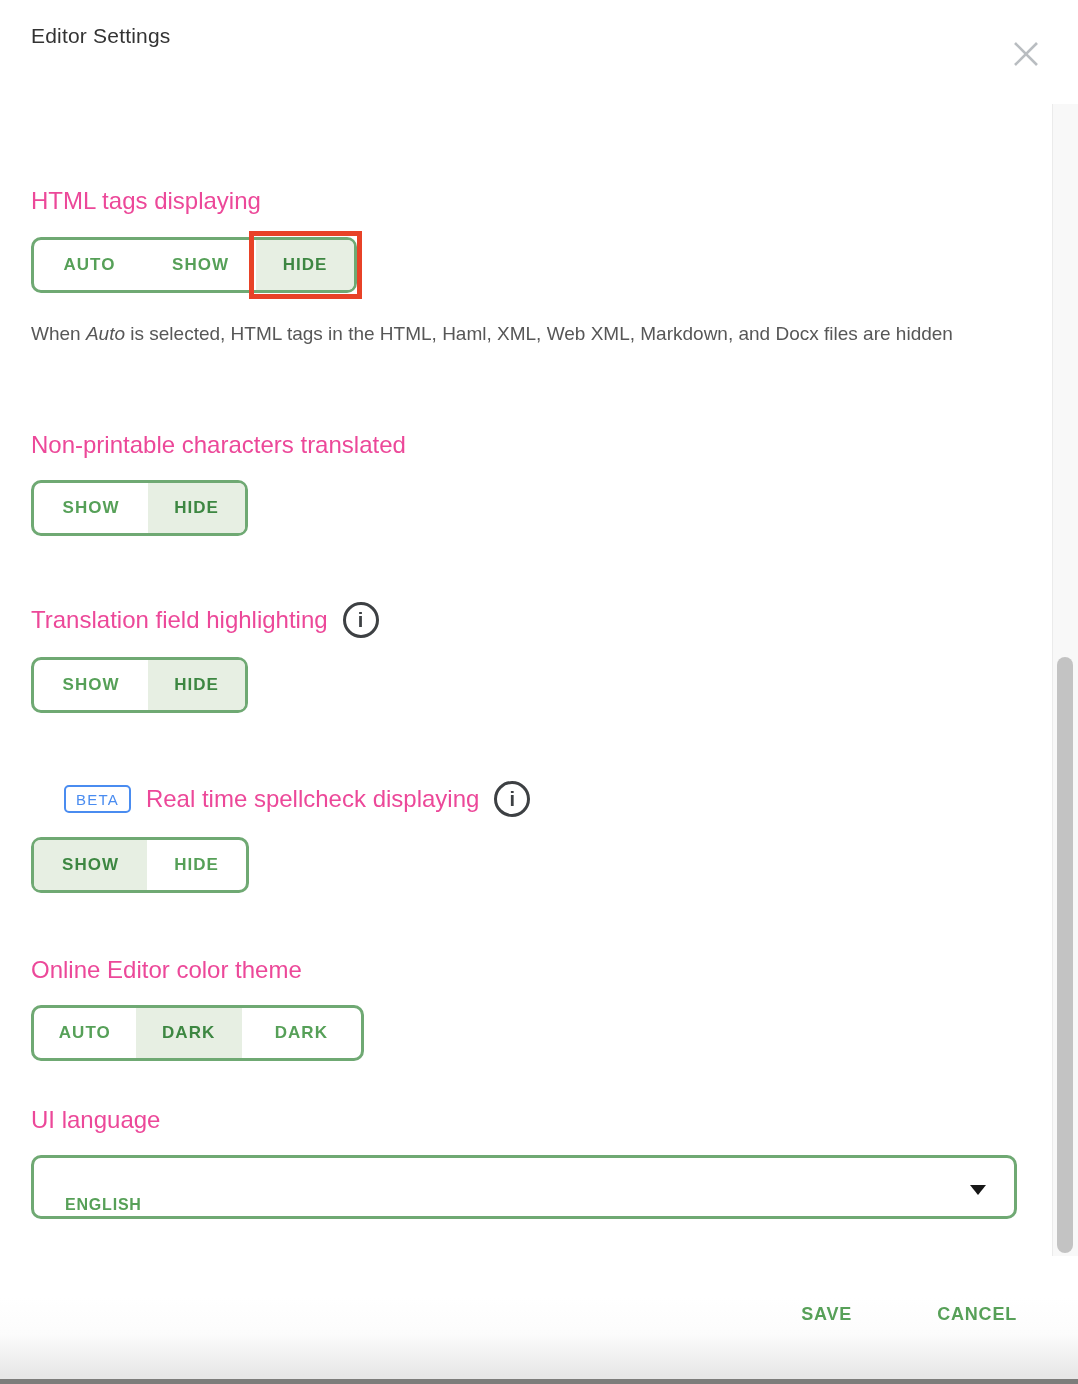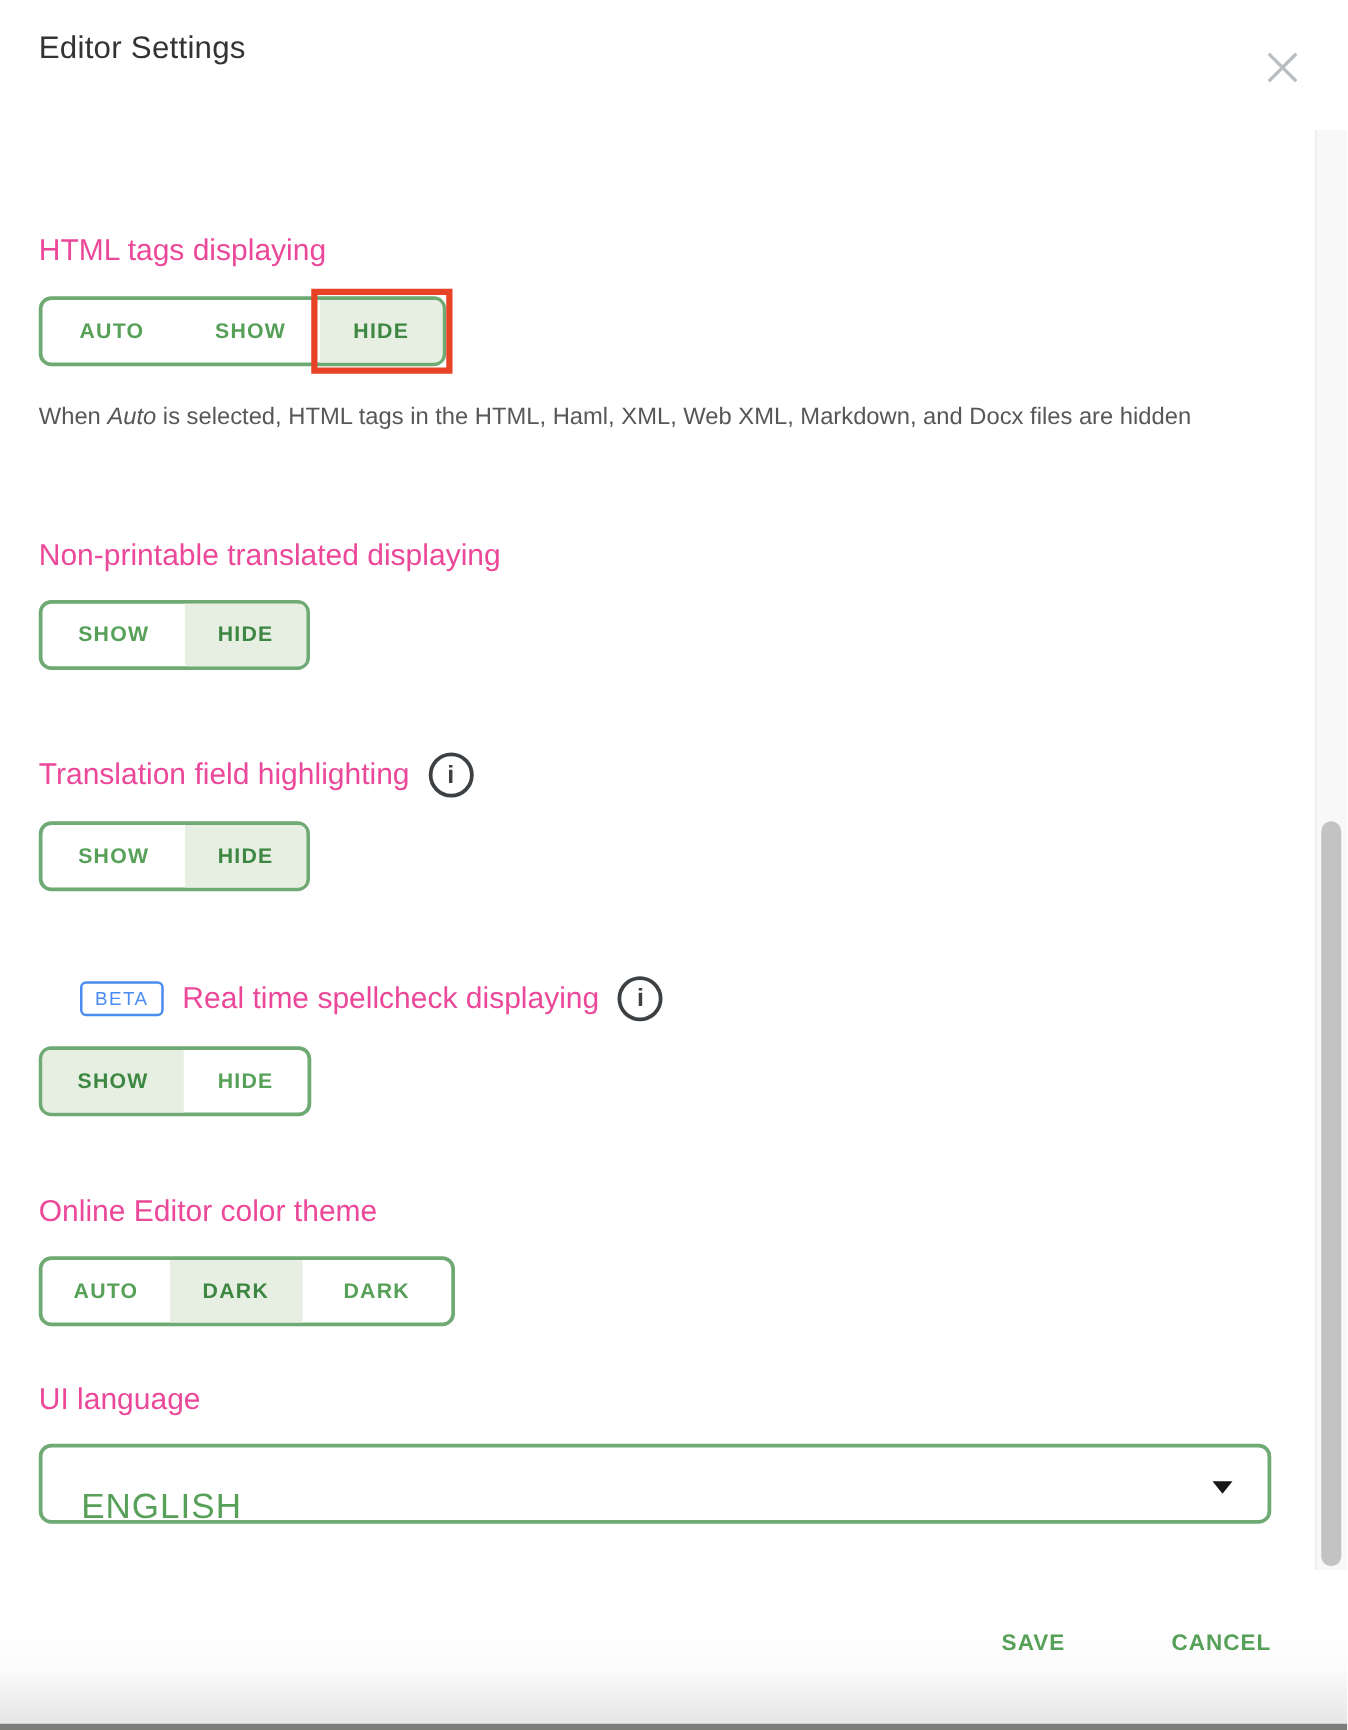--- a/index.html
+++ b/index.html
@@ -4,21 +4,21 @@
 <style>
   * { margin:0; padding:0; box-sizing:border-box; }
   html,body { background:#ffffff; }
   body { font-family:"Liberation Sans","DejaVu Sans",sans-serif; }
   .dialog {
     position:relative; width:1078px; height:1384px;
     background:#ffffff; overflow:hidden;
   }
   .abs { position:absolute; }
   .title {
-    left:31px; top:24px; font-size:25px; color:#333333; font-weight:400;
+    left:31px; top:24px; font-size:21px; color:#333333; font-weight:400;
     letter-spacing:0.2px;
     text-align:center;
   }
   .close-btn {
     left:1000px; top:28px; width:52px; height:52px; background:none; border:none;
     cursor:pointer; display:flex; align-items:center; justify-content:center;
   }
   .intro {
     left:31px; top:113px; font-size:19px; color:#585858; font-weight:400;
   }
@@ -57,21 +57,21 @@
     display:flex; align-items:center; justify-content:center;
     font-size:20px; font-weight:700; color:#3d4043; cursor:pointer;
     font-style:normal; line-height:1;
   }
   .select {
     left:31px; top:1155px; width:986px; height:64px;
     border:3px solid #6fa973; border-radius:10px; background:#ffffff;
     display:flex; align-items:center; cursor:pointer;
   }
   .select-value {
-    margin-left:31px; font-size:28px; font-weight:400; color:#57a058;
+    margin-left:31px; font-size:16px; font-weight:700; color:#57a058;
     letter-spacing:0.8px;
     margin-top:36px;
   }
   .caret {
     position:absolute; right:28px; top:27px; width:0; height:0;
     border-left:8px solid transparent; border-right:8px solid transparent;
     border-top:10px solid #171717;
   }
   .footer {
     left:0; top:1298px; width:1017px; display:flex; justify-content:flex-end;
@@ -114,21 +114,21 @@
   <div class="abs seg" style="left:31px; top:237px; width:326px;">
     <span class="seg-opt" style="width:111px;">AUTO</span>
     <span class="seg-opt" style="width:111px;">SHOW</span>
     <span class="seg-opt selected" style="width:98px;">HIDE</span>
   </div>
   <div class="abs annotation"></div>
   <div class="abs desc">
     <span>When </span><span style="font-style:italic;">Auto</span><span> is selected, HTML tags in the HTML, Haml, XML, Web XML, Markdown, and Docx files are hidden</span>
   </div>
 
-  <div class="abs heading" style="left:31px; top:431px;">Non-printable translated displaying</div>
+  <div class="abs heading" style="left:31px; top:431px;">Non-printable characters translated</div>
   <div class="abs seg" style="left:31px; top:480px; width:217px;">
     <span class="seg-opt" style="width:114px;">SHOW</span>
     <span class="seg-opt selected" style="width:97px;">HIDE</span>
   </div>
 
   <div class="abs head-row" style="left:31px; top:602px;">
     <span class="heading">Translation field highlighting</span>
     <span class="info-icon">i</span>
   </div>
   <div class="abs seg" style="left:31px; top:657px; width:217px;">

